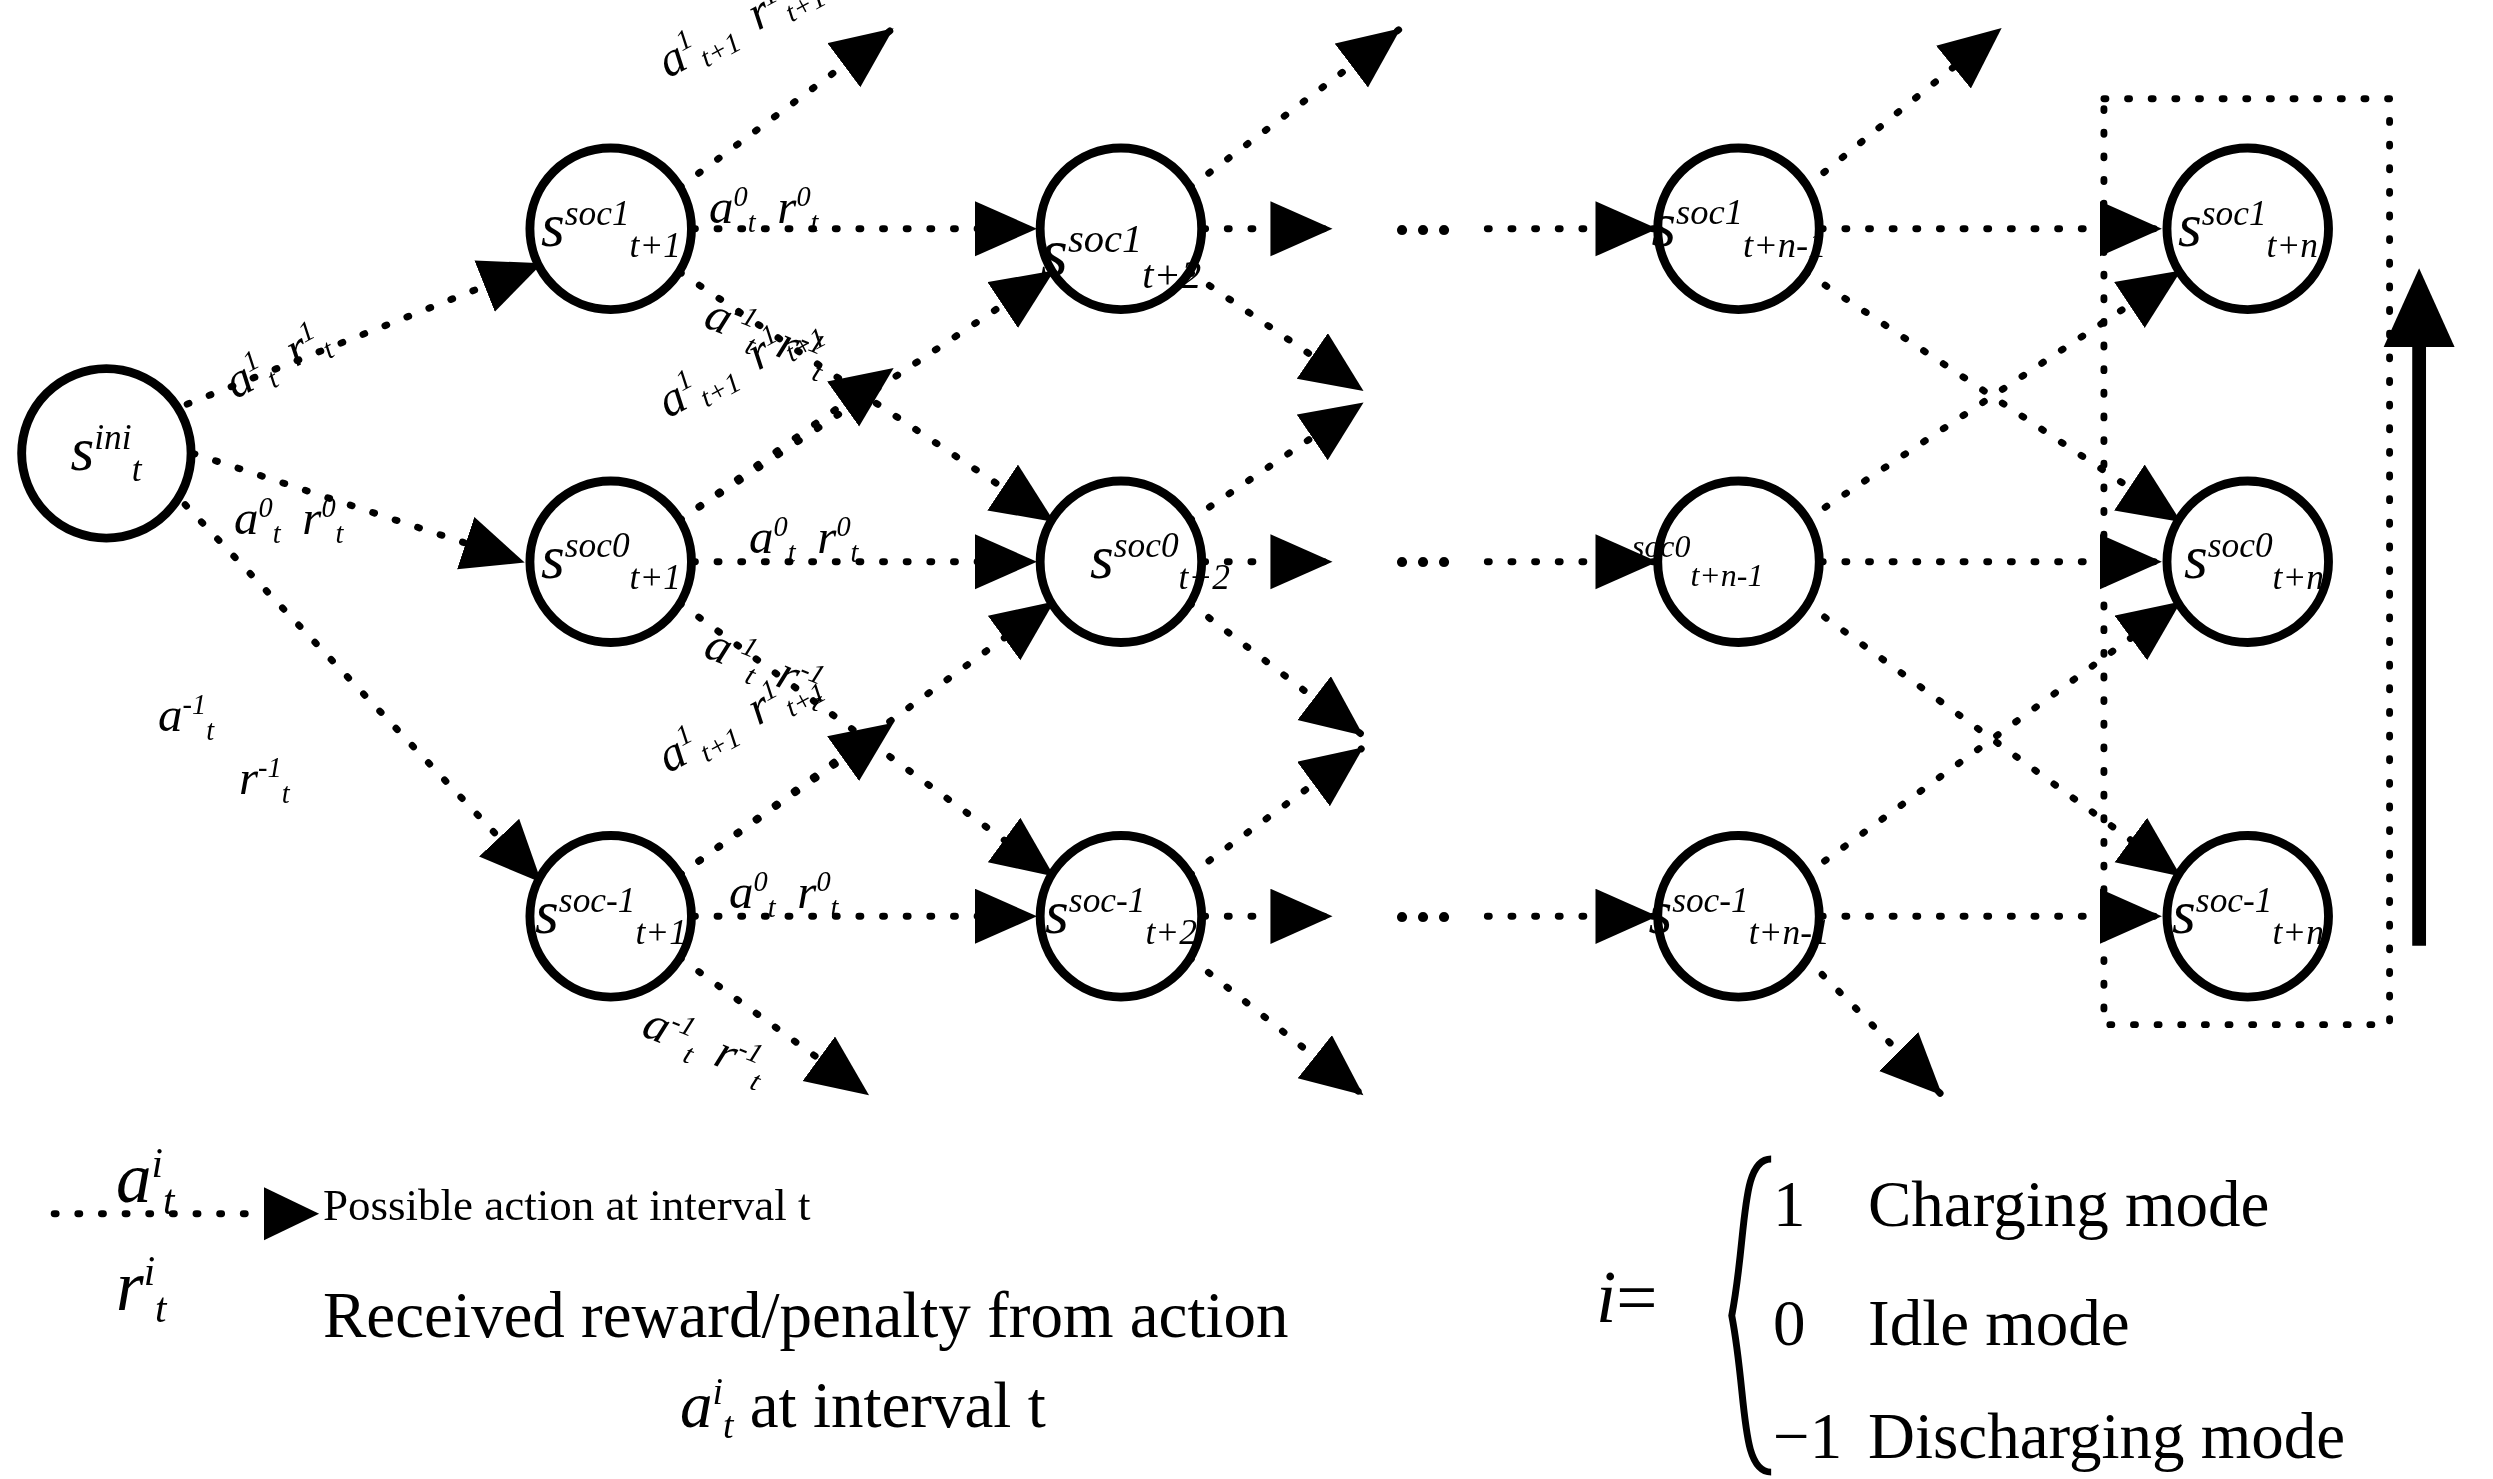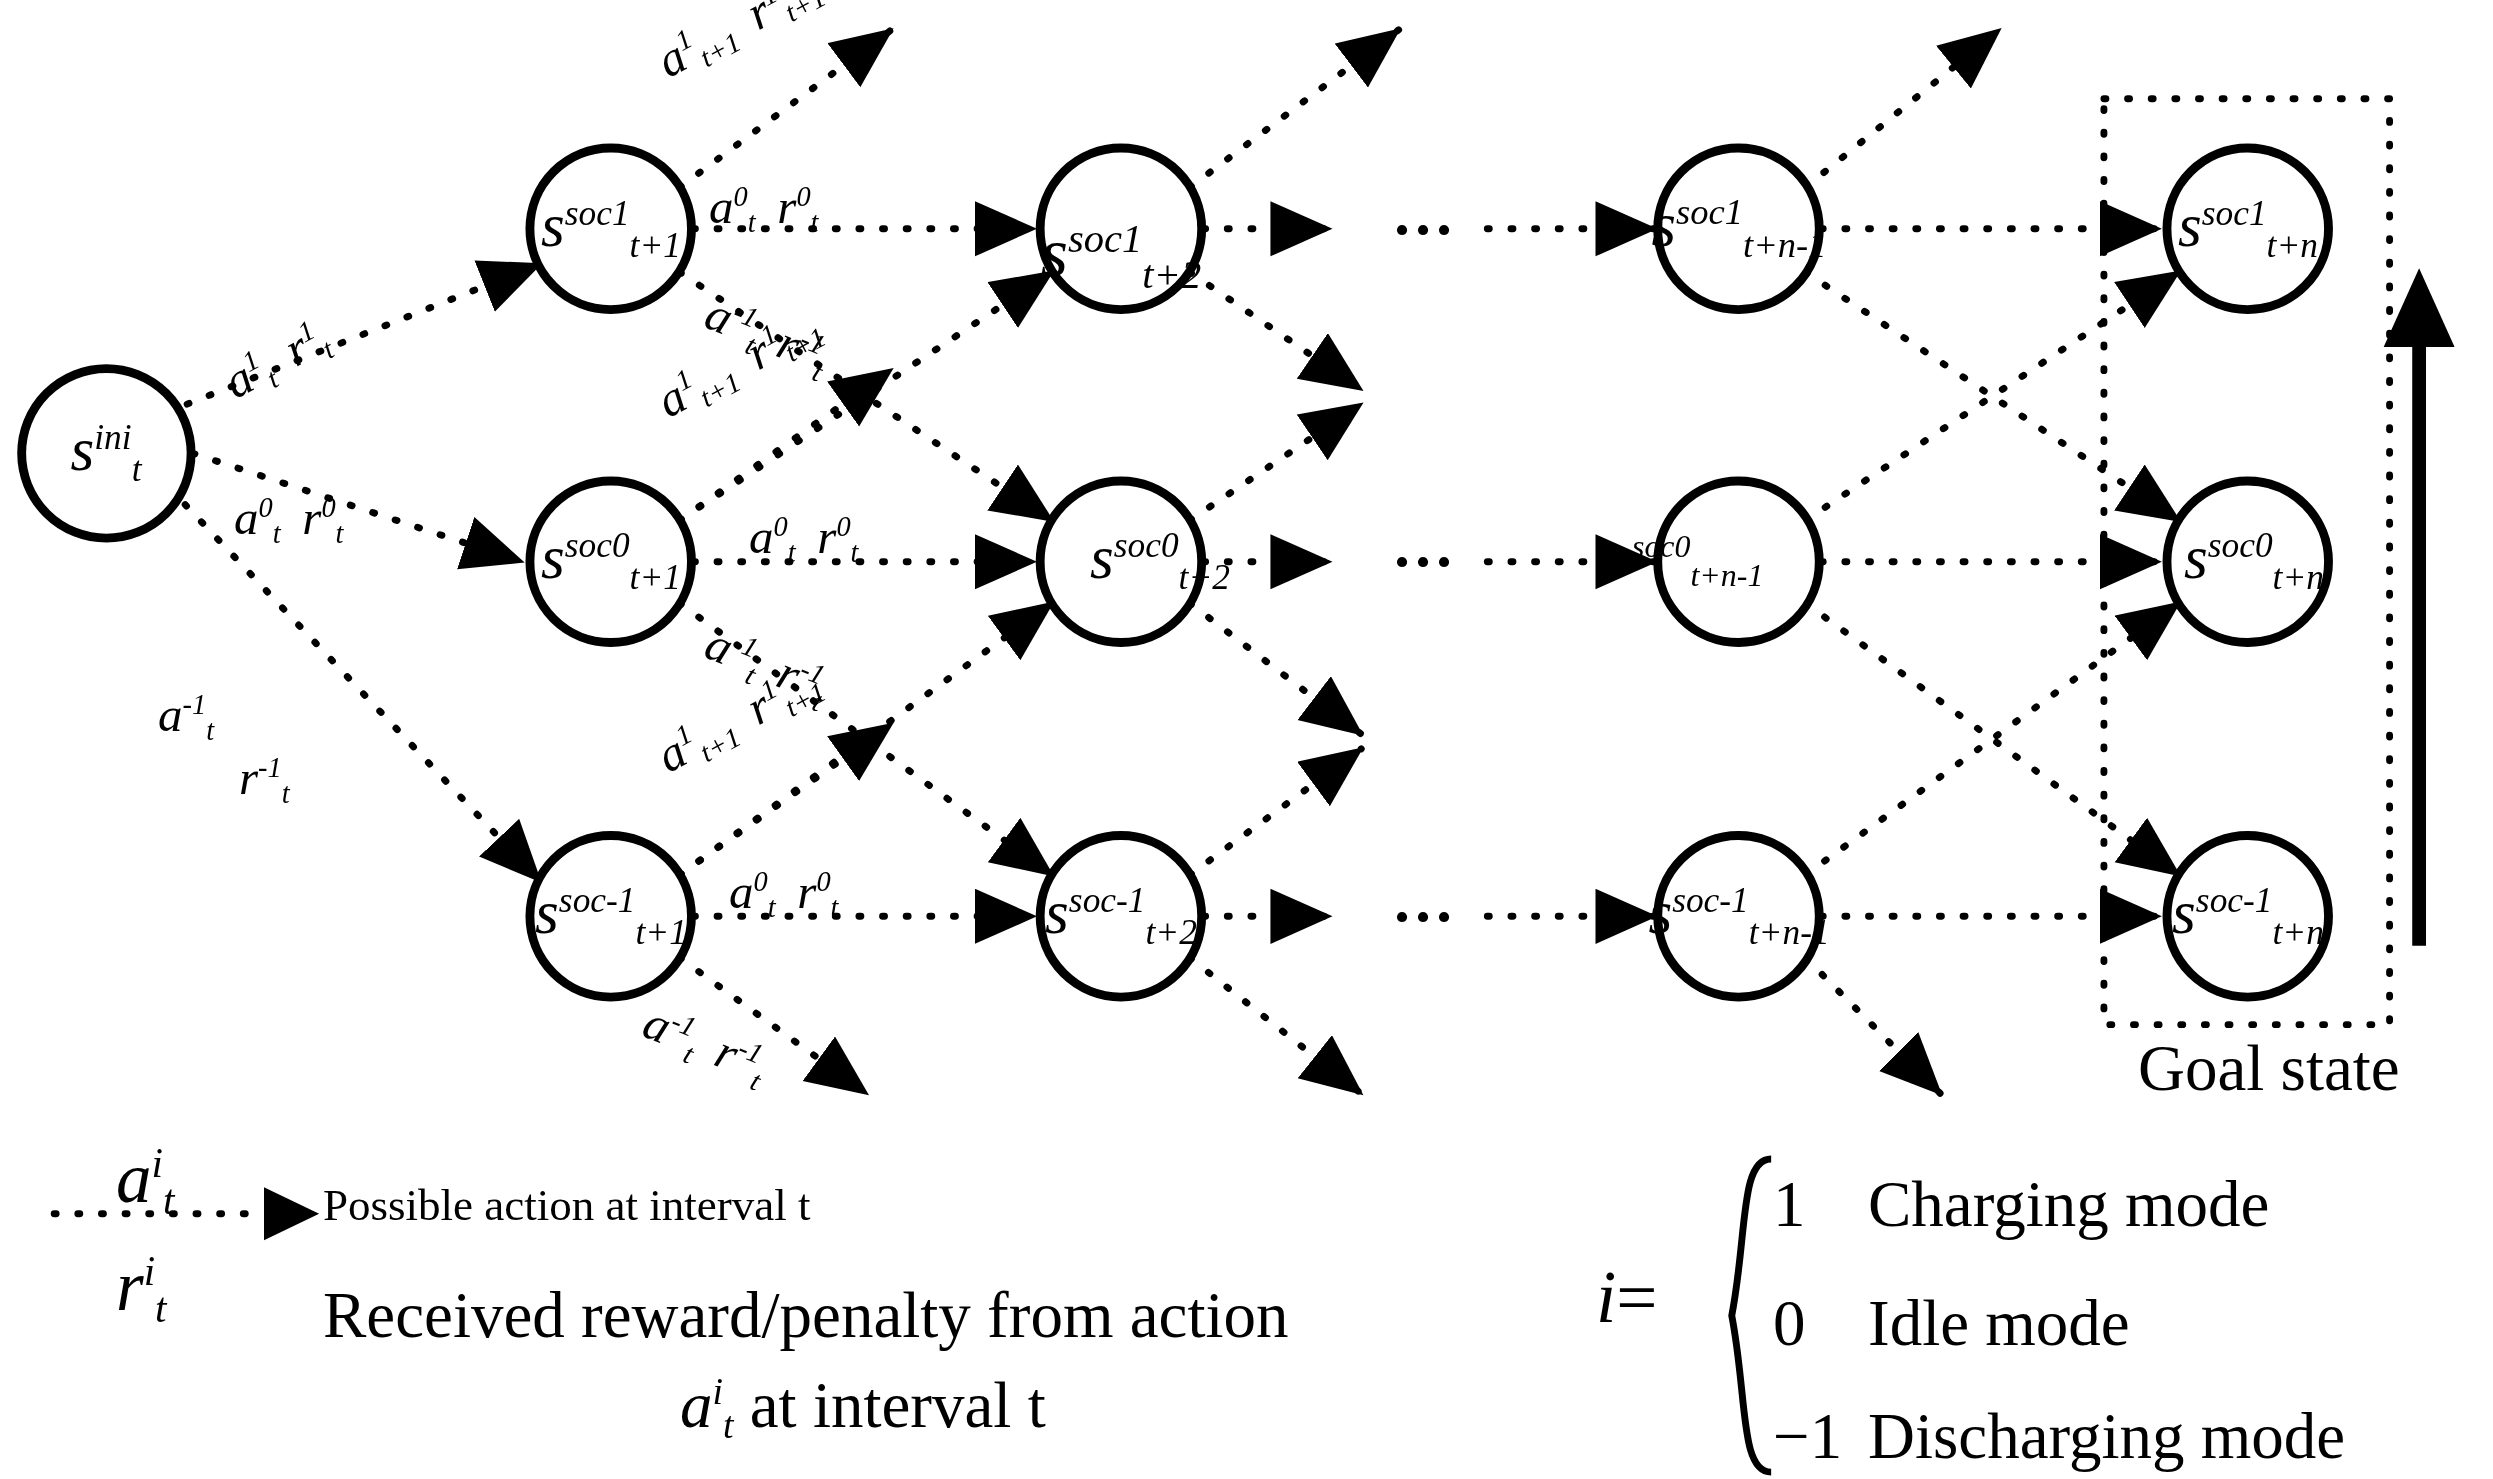--- a/index.html
+++ b/index.html
@@ -136,21 +136,20 @@
       <div class="mathlbl" style="left: 729px; top: 867px; font-size: 49px; font-style: italic; transform: rotate(0deg); transform-origin: 0px 50%;"><span>a</span><sup>0</sup><sub>t</sub><span style="display:inline-block;width:21.7px;"></span><span>r</span><sup>0</sup><sub>t</sub></div>
       <div class="mathlbl" style="left: 645px; top: 995px; font-size: 49px; font-style: italic; transform: rotate(22deg); transform-origin: 0px 50%;"><span>a</span><sup>-1</sup><sub>t</sub><span style="display:inline-block;width:21.7px;"></span><span>r</span><sup>-1</sup><sub>t</sub></div>
     </div>
 
   <div id="ellipsis-layer">
       <div class="ell" style="left: 1426px; top: 229px; font-size: 43px; transform: translate(-50%, -50%);">•••</div>
       <div class="ell" style="left: 1426px; top: 561px; font-size: 43px; transform: translate(-50%, -50%);">•••</div>
       <div class="ell" style="left: 1426px; top: 916px; font-size: 43px; transform: translate(-50%, -50%);">•••</div>
     </div>
 
-  <div class="txt" id="goal-caption" style="left:2138px;top:1034px;font-size:65px;">Goal state</div>
 
   <div class="vlabel" id="soc-caption" style="left:2490px;top:936px;font-size:65px;transform:rotate(-90deg);">Increasing SOC</div>
 
   <div>
 
     <div class="mathlbl" style="left:116px;top:1143px;font-size:71px;font-style:italic;">
       <span>a</span><sup>i</sup><sub>t</sub>
     </div>
 
     <div class="mathlbl" style="left:116px;top:1251px;font-size:71px;font-style:italic;">

